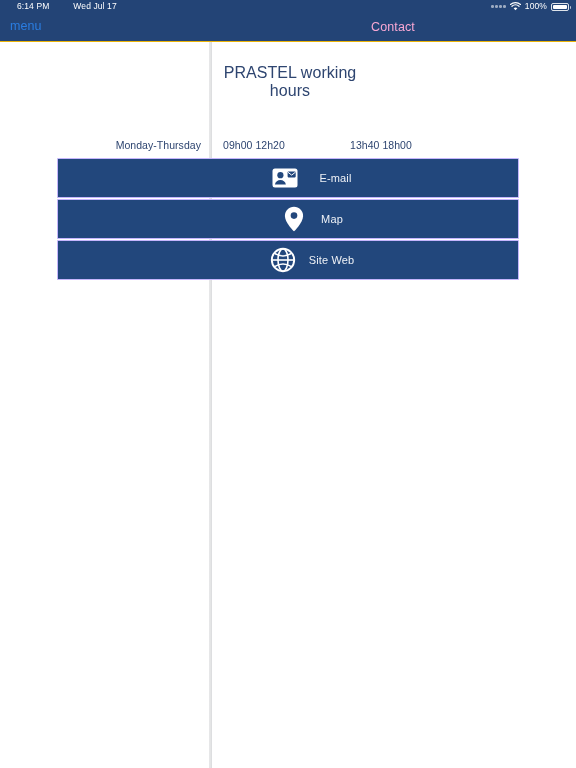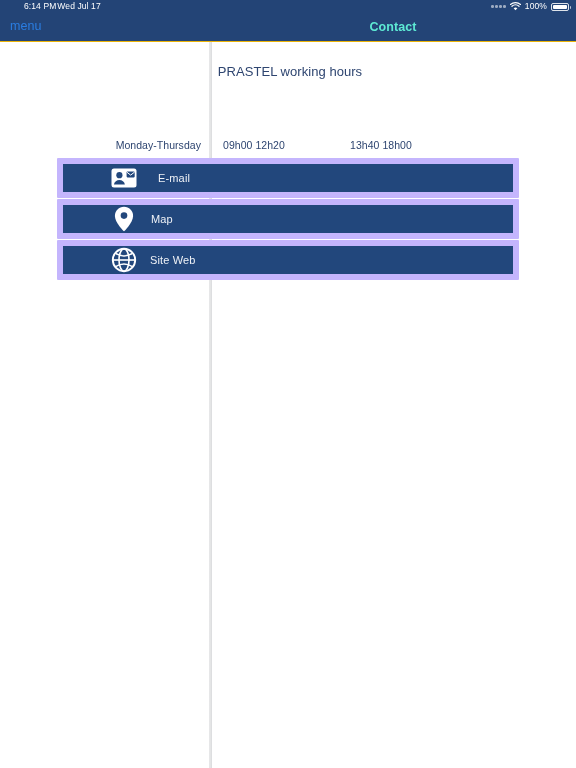--- a/index.html
+++ b/index.html
@@ -30,22 +30,22 @@
     background: #234476;
     color: #ffffff;
     font-size: 8.5px;
     line-height: 13px;
     display: flex;
     align-items: center;
   }
   .sb-left {
     display: flex;
     align-items: center;
-    gap: 1px;
-    padding-left: 24px;
+    gap: 24px;
+    padding-left: 17px;
     white-space: nowrap;
   }
   .sb-time { font-weight: 400; letter-spacing: .1px; }
   .sb-date { font-weight: 400; letter-spacing: .1px; }
   .sb-right {
     margin-left: auto;
     display: flex;
     align-items: center;
     gap: 4px;
     padding-right: 7px;
@@ -107,22 +107,22 @@
   }
   .nav-title {
     position: absolute;
     left: 210px;
     top: 0;
     width: 366px;
     height: 29px;
     line-height: 29px;
     text-align: center;
     font-size: 12.5px;
-    font-weight: bold;
-    color: #5eead4;
+    font-weight: normal;
+    color: #f9a8d4;
     letter-spacing: .1px;
   }
 
   
   .content {
     position: absolute;
     top: 42px; left: 0;
     width: 576px;
     height: 726px;
     background: #ffffff;
@@ -141,21 +141,21 @@
     position: absolute;
     top: 0; left: 0;
     width: 576px;
   }
   .hours-title {
     position: absolute;
     left: 210px;
     top: 22px;
     width: 160px;
     text-align: center;
-    font-size: 13px;
+    font-size: 16px;
     color: #2e4570;
     letter-spacing: .05px;
   }
   .hrow { position: absolute; left: 0; width: 576px; height: 20px; }
   .hrow-1 { top: 93px; }
   .hrow-2 { top: 127px; }
   .h-day {
     position: absolute;
     left: 20px;
     width: 181px;
@@ -188,26 +188,26 @@
     position: absolute;
     left: 57px;
     top: 116px;
     width: 462px;
   }
   .action-btn {
     position: relative;
     width: 462px;
     height: 40px;
     background: #22477c;
-    border: 6px solid #c4b5fd;
+    border: 1px solid #c4b5fd;
     border-radius: 1px;
     margin-bottom: 1px;
     display: flex;
     align-items: center;
-    justify-content: flex-start;
+    justify-content: center;
     cursor: pointer;
   }
   .ab-inner {
     display: flex;
     align-items: center;
     margin-left: 48px;
   }
   .ab-icon {
     width: 26px;
     height: 26px;

